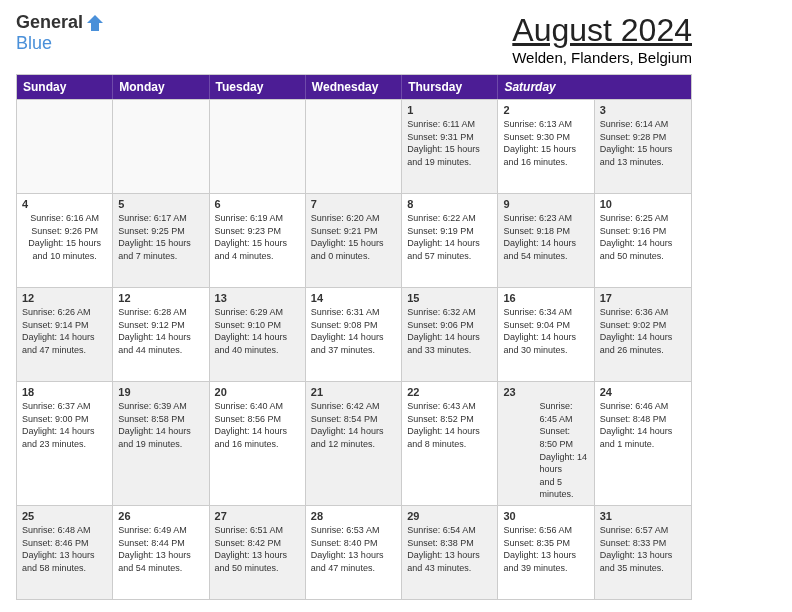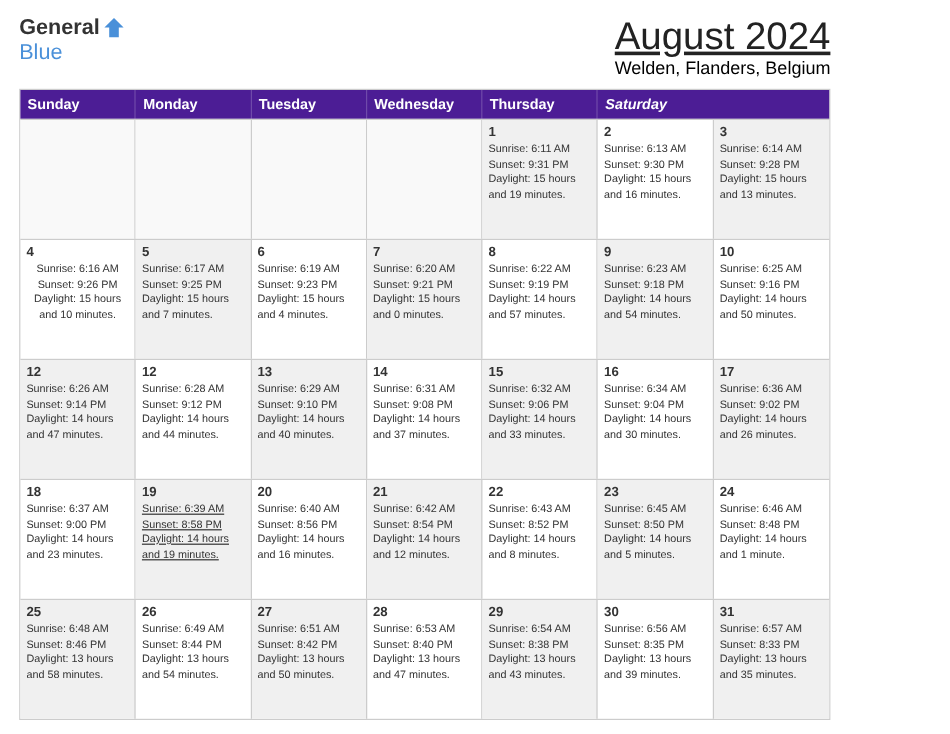--- a/index.html
+++ b/index.html
@@ -276,21 +276,21 @@
         <div class="cal-row">
           <div class="cal-cell">
             <span class="day-num">18</span>
             <div class="day-info" style="white-space: pre-line;">Sunrise: 6:37 AM
 Sunset: 9:00 PM
 Daylight: 14 hours
 and 23 minutes.</div>
           </div>
           <div class="cal-cell shaded">
             <span class="day-num">19</span>
-            <div class="day-info" style="white-space: pre-line; text-decoration: underline;">Sunrise: 6:39 AM
+            <div class="day-info" style="white-space: pre-line;">Sunrise: 6:39 AM
 Sunset: 8:58 PM
 Daylight: 14 hours
 and 19 minutes.</div>
           </div>
           <div class="cal-cell">
             <span class="day-num">20</span>
             <div class="day-info" style="white-space: pre-line;">Sunrise: 6:40 AM
 Sunset: 8:56 PM
 Daylight: 14 hours
 and 16 minutes.</div>
@@ -304,21 +304,21 @@
           </div>
           <div class="cal-cell">
             <span class="day-num">22</span>
             <div class="day-info" style="white-space: pre-line;">Sunrise: 6:43 AM
 Sunset: 8:52 PM
 Daylight: 14 hours
 and 8 minutes.</div>
           </div>
           <div class="cal-cell shaded">
             <span class="day-num">23</span>
-            <div class="day-info" style="white-space: pre-line;">Sunrise: 6:45 AM
+            <div class="day-info" style="white-space: pre-line; margin-left: 36px;">Sunrise: 6:45 AM
 Sunset: 8:50 PM
 Daylight: 14 hours
 and 5 minutes.</div>
           </div>
           <div class="cal-cell">
             <span class="day-num">24</span>
             <div class="day-info" style="white-space: pre-line;">Sunrise: 6:46 AM
 Sunset: 8:48 PM
 Daylight: 14 hours
 and 1 minute.</div>

